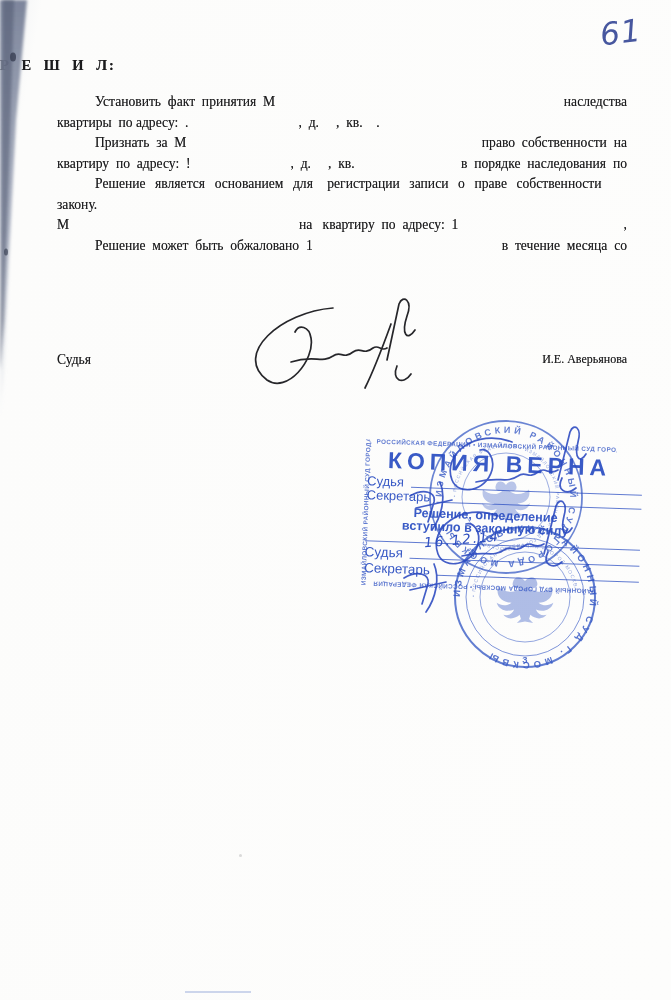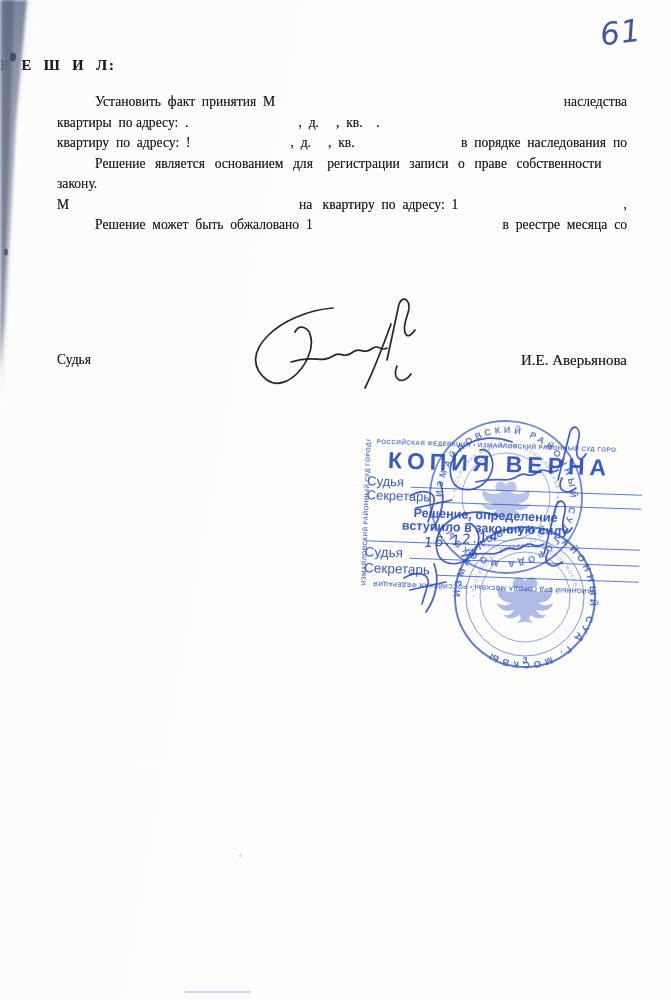--- a/index.html
+++ b/index.html
@@ -39,21 +39,21 @@
   .grow { flex:1 1 auto; }
   .g110 { flex:0 0 110px; }
   .g215 { flex:0 0 215px; }
   .g100 { flex:0 0 100px; }
   .g230 { flex:0 0 230px; }
   .g20  { flex:0 0 20px; }
   .wfill { word-spacing:1.4px; }
 
   
   .judge-label { position:absolute; left:57px; top:352px; font-size:13.6px; color:#1c1c1e; text-shadow:0 0 .4px rgba(0,0,0,.5); }
-  .judge-name  { position:absolute; right:44px; top:352px; font-size:15px; color:#1c1c1e; text-shadow:0 0 .4px rgba(0,0,0,.5); }
+  .judge-name  { position:absolute; right:44px; top:352px; font-size:12px; color:#1c1c1e; text-shadow:0 0 .4px rgba(0,0,0,.5); }
   .black-sig   { position:absolute; left:215px; top:296px; }
 
   
   .stamp-rect {
     position:absolute; left:362px; top:442px; width:281px; height:152px;
     transform:rotate(2deg); color:#2b4ec2;
     font-family:"Liberation Sans", sans-serif; z-index:3; opacity:.93;
   }
   .b-top, .b-bottom, .b-left {
     position:absolute; font-size:6.3px; font-weight:bold;
@@ -117,20 +117,26 @@
         <span>Установить  факт  принятия  М</span>
         <i class="grow"></i>
         <span>наследства</span>
       </div>
     <div class="bline">
         <span>квартиры  по адресу:  .</span>
         <i class="g110"></i>
         <span>,  д.     ,  кв.    .</span>
       </div>
     <div class="bline">
+        <i class="ind"></i>
+        <span>Признать  за  М</span>
+        <i class="grow"></i>
+        <span>право  собственности  на</span>
+      </div>
+    <div class="bline">
         <span>квартиру  по  адресу:  !</span>
         <i class="g100"></i>
         <span>,  д.     ,  кв.</span>
         <i class="grow"></i>
         <span>в  порядке  наследования  по</span>
       </div>
     <div class="bline">
         <i class="ind"></i>
         <span class="wfill">Решение  является  основанием  для   регистрации  записи  о  праве  собственности</span>
       </div>
@@ -141,21 +147,21 @@
         <span>М</span>
         <i class="g230"></i>
         <span>на   квартиру  по  адресу:  1</span>
         <i class="grow"></i>
         <span>,</span>
       </div>
     <div class="bline">
         <i class="ind"></i>
         <span>Решение  может  быть  обжаловано  1</span>
         <i class="grow"></i>
-        <span>в  реестре  месяца  со</span>
+        <span>в  течение  месяца  со</span>
       </div>
   </div>
 
   <div class="judge-label">Судья</div>
   <div class="judge-name">И.Е. Аверьянова</div>
 
   <svg class="black-sig" width="215" height="104" viewBox="0 0 215 104">
     <g fill="none" stroke="#26262a" stroke-width="1.7" stroke-linecap="round">
       <path d="M 118 12 C 66 16, 18 58, 52 84 C 72 98, 100 64, 96 42 C 94 30, 84 28, 80 36"></path>
       <path d="M 76 66 C 100 58, 106 68, 118 60 C 126 54, 128 64, 138 56 C 146 50, 148 60, 158 52 C 164 48, 166 56, 172 52"></path>

